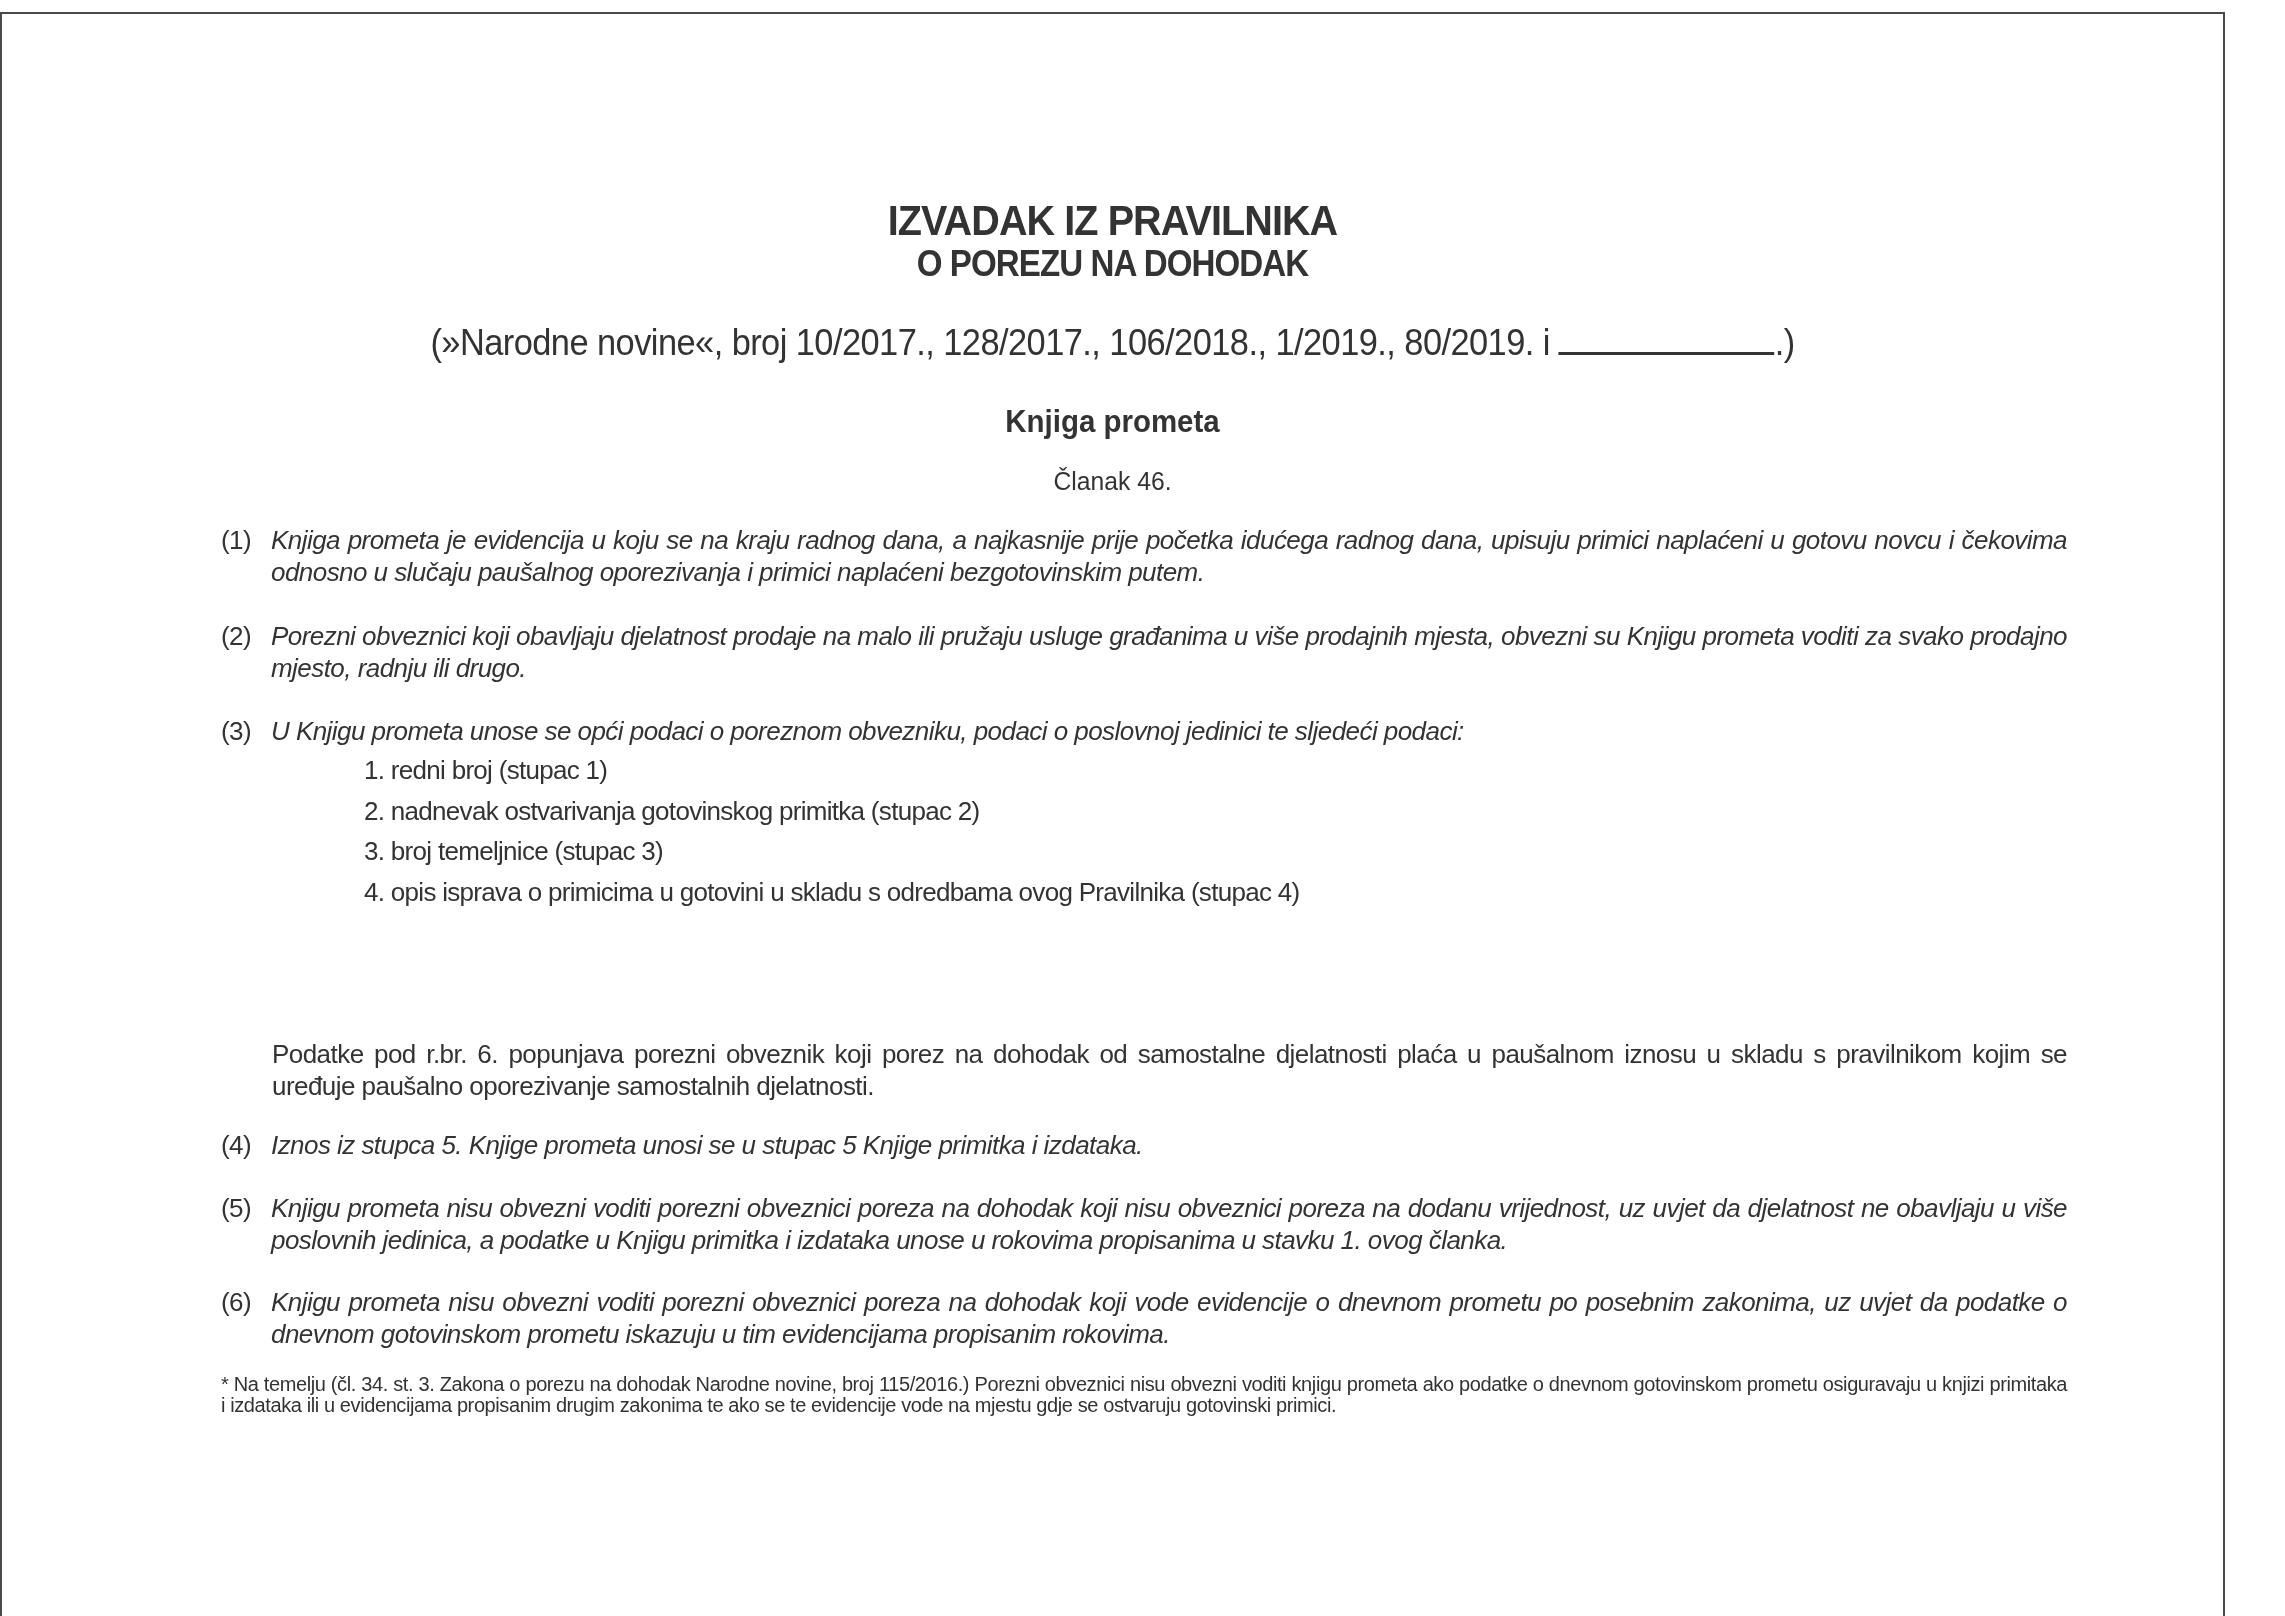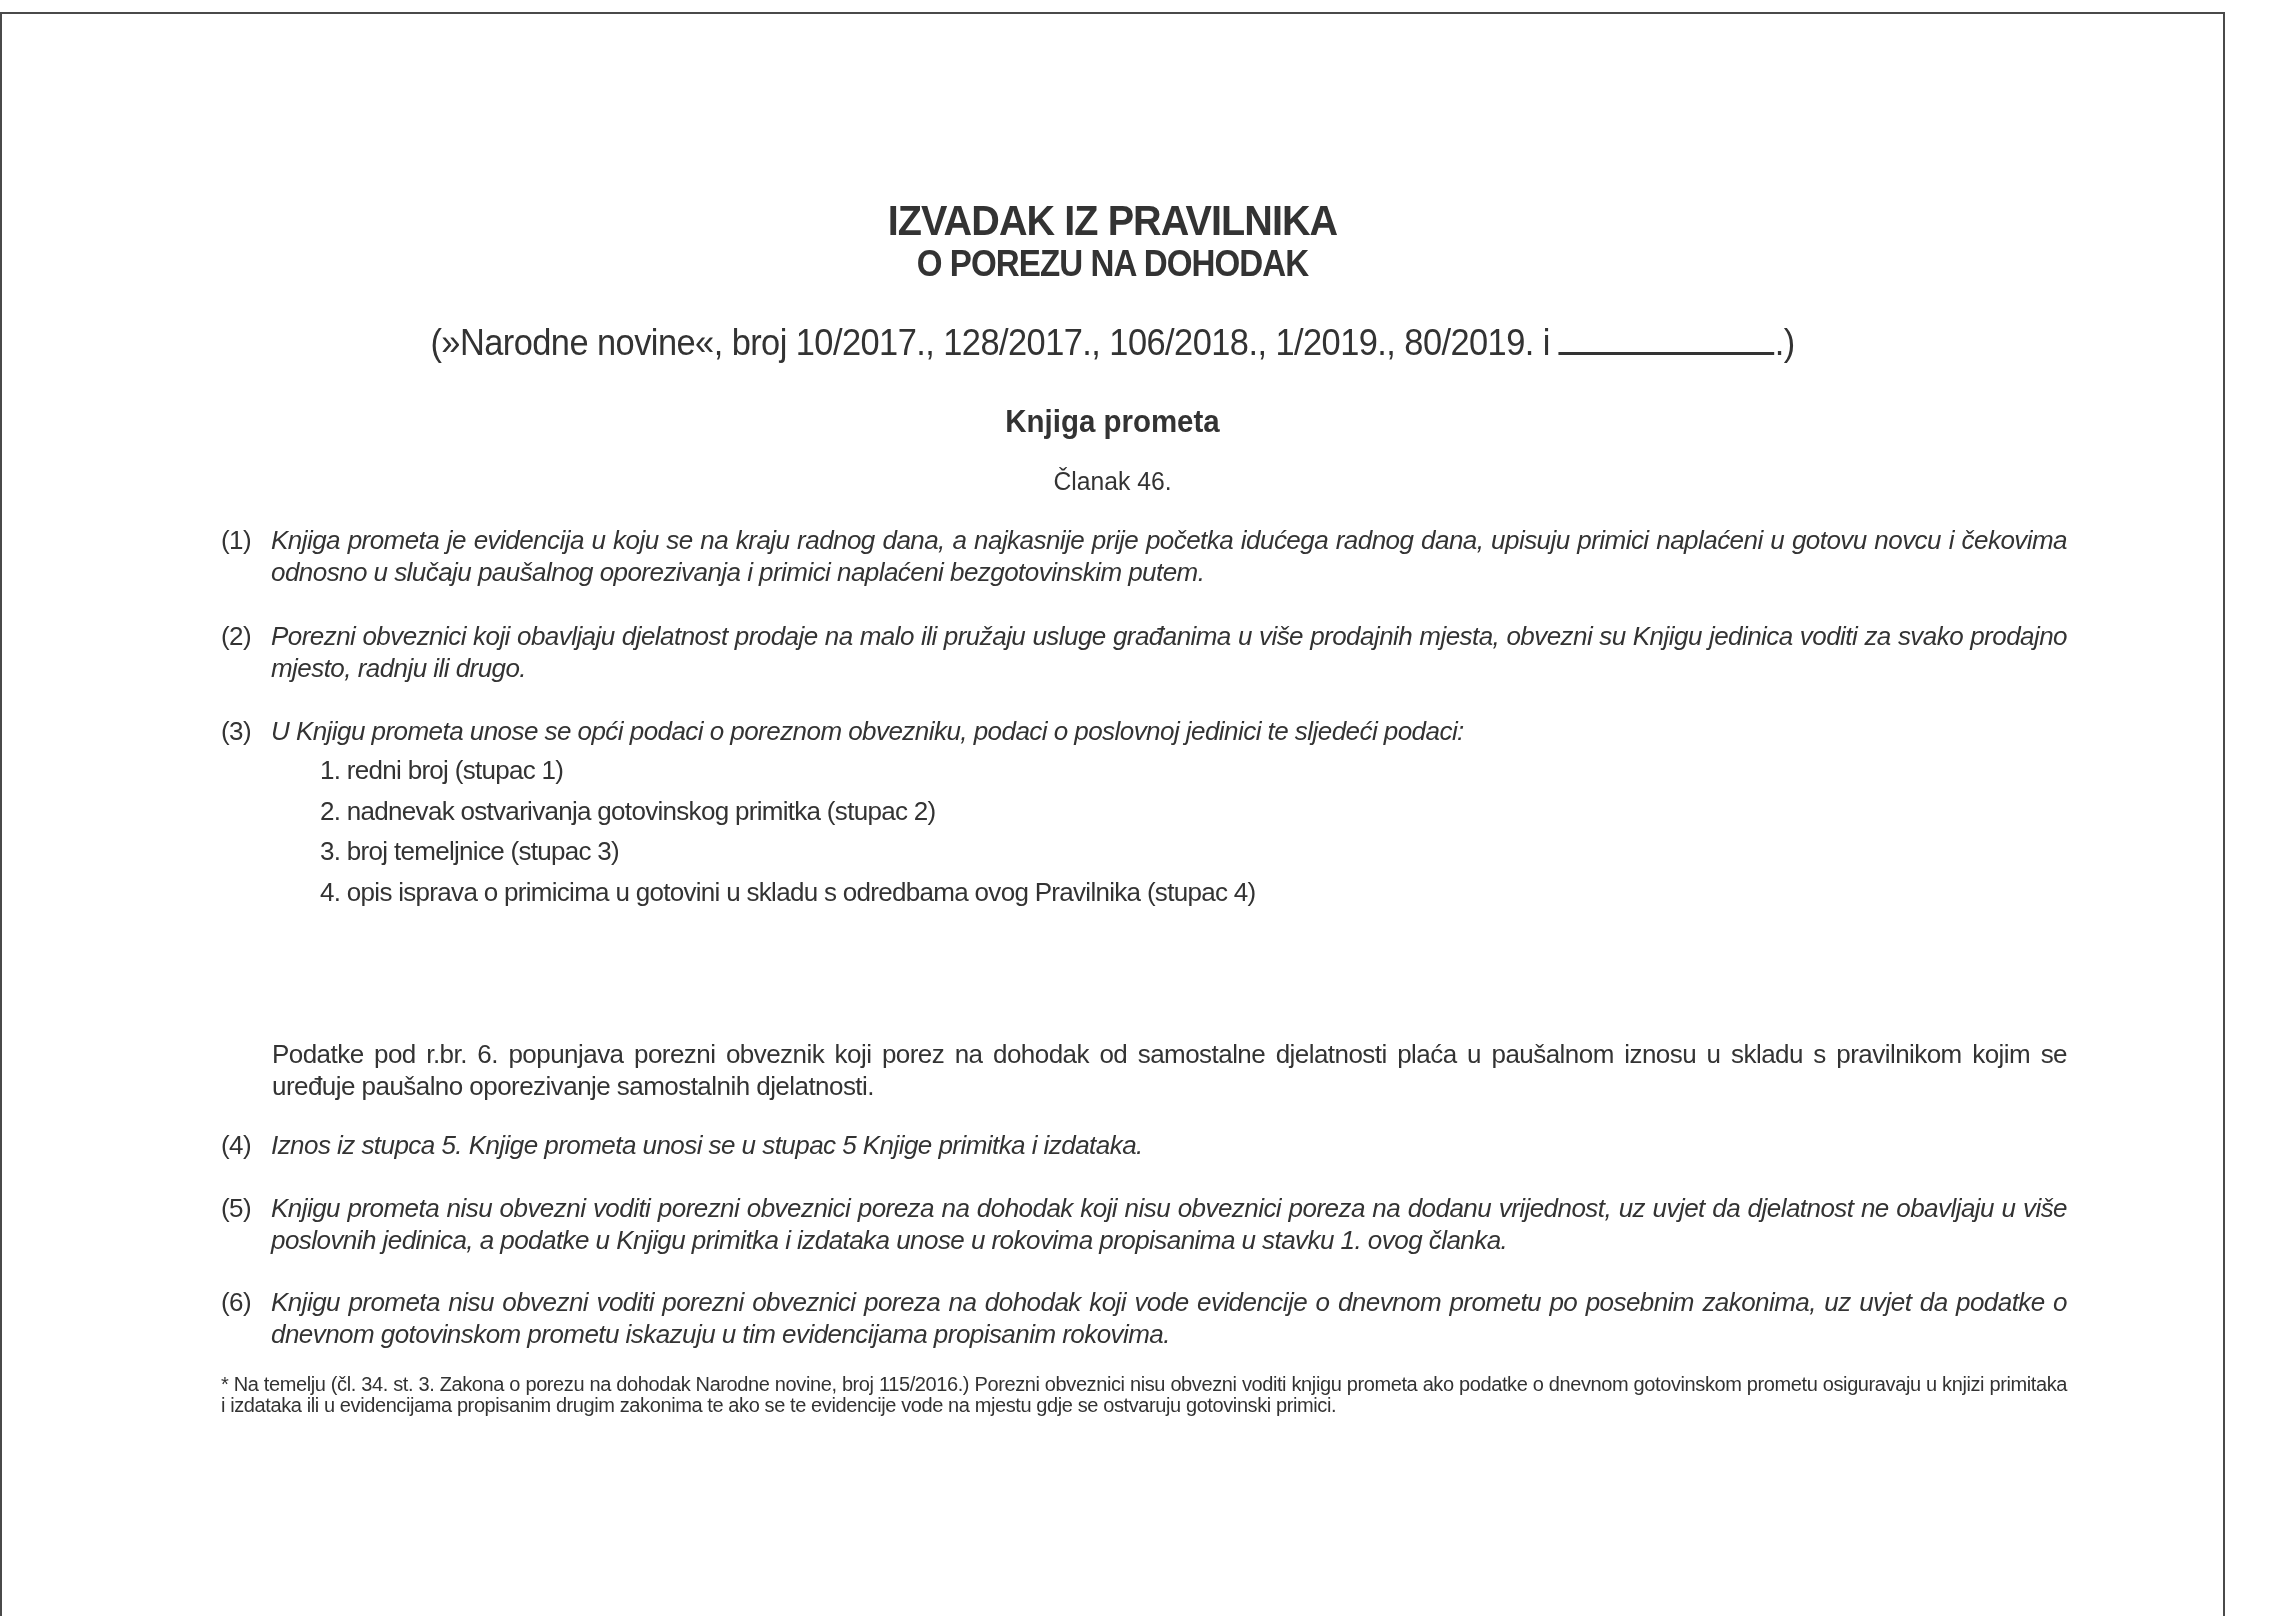--- a/index.html
+++ b/index.html
@@ -135,29 +135,29 @@
   <div class="section-title">Knjiga prometa</div>
   <div class="article">Članak 46.</div>
 
   <div class="para" style="top:511px;">
     <span class="num">(1)</span>
     <div class="body">Knjiga prometa je evidencija u koju se na kraju radnog dana, a najkasnije prije početka idućega radnog dana, upisuju primici naplaćeni u gotovu novcu i čekovima odnosno u slučaju paušalnog oporezivanja i primici naplaćeni bezgotovinskim putem.</div>
   </div>
 
   <div class="para" style="top:607px;">
     <span class="num">(2)</span>
-    <div class="body">Porezni obveznici koji obavljaju djelatnost prodaje na malo ili pružaju usluge građanima u više prodajnih mjesta, obvezni su Knjigu jedinica voditi za svako prodajno mjesto, radnju ili drugo.</div>
+    <div class="body">Porezni obveznici koji obavljaju djelatnost prodaje na malo ili pružaju usluge građanima u više prodajnih mjesta, obvezni su Knjigu prometa voditi za svako prodajno mjesto, radnju ili drugo.</div>
   </div>
 
   <div class="para" style="top:702px;">
     <span class="num">(3)</span>
     <div class="body">U Knjigu prometa unose se opći podaci o poreznom obvezniku, podaci o poslovnoj jedinici te sljedeći podaci:</div>
   </div>
 
-  <div class="sublist" style="top:741px;">
+  <div class="sublist" style="top:741px;margin-left:44px;">
     <div class="item">1. redni broj (stupac 1)</div>
     <div class="item">2. nadnevak ostvarivanja gotovinskog primitka (stupac 2)</div>
     <div class="item">3. broj temeljnice (stupac 3)</div>
     <div class="item">4. opis isprava o primicima u gotovini u skladu s odredbama ovog Pravilnika (stupac 4)</div>
   </div>
 
   <div class="note" style="top:1025px;">Podatke pod r.br. 6. popunjava porezni obveznik koji porez na dohodak od samostalne djelatnosti plaća u paušalnom iznosu u skladu s pravilnikom kojim se uređuje paušalno oporezivanje samostalnih djelatnosti.</div>
 
   <div class="para" style="top:1116px;">
     <span class="num">(4)</span>

